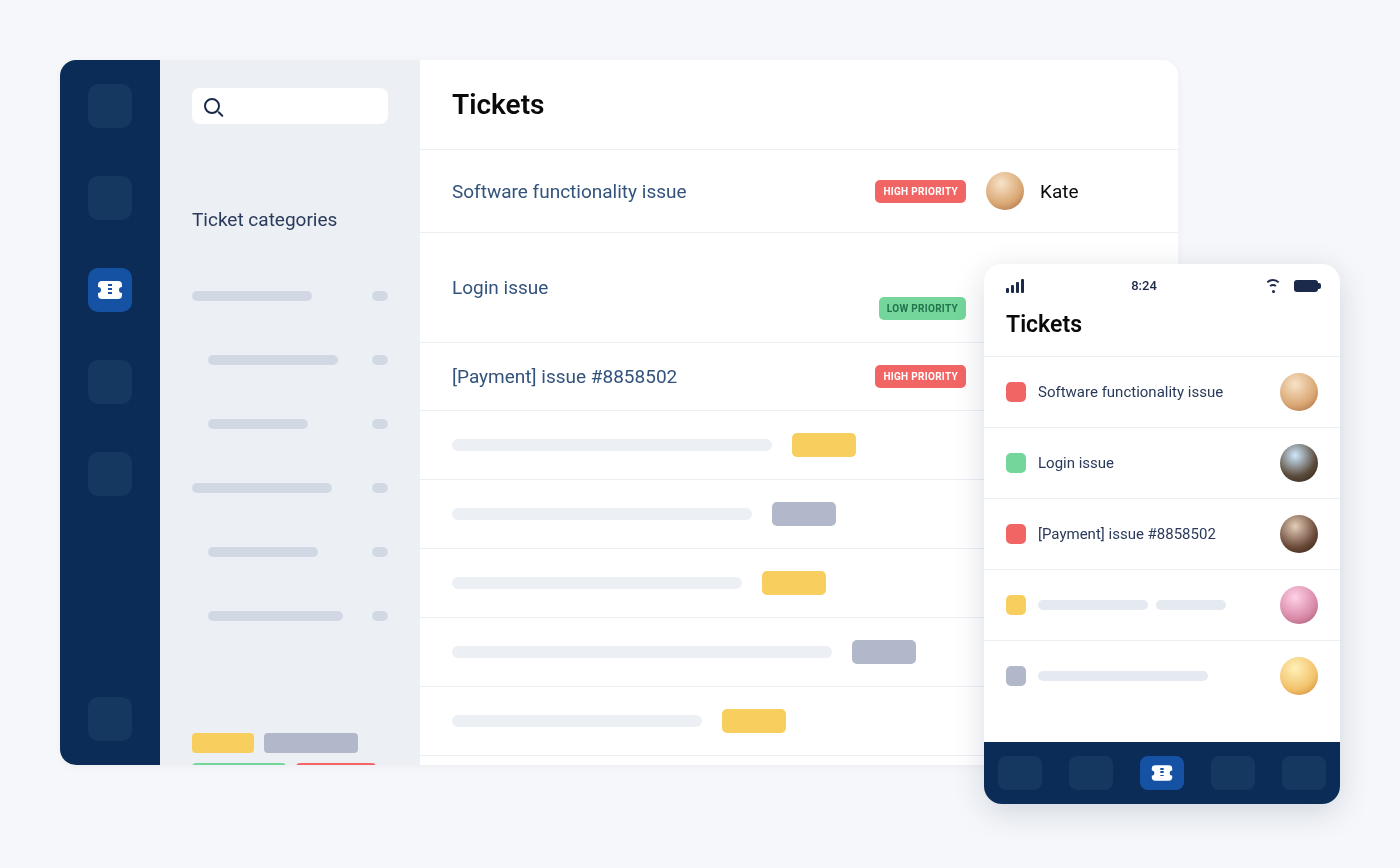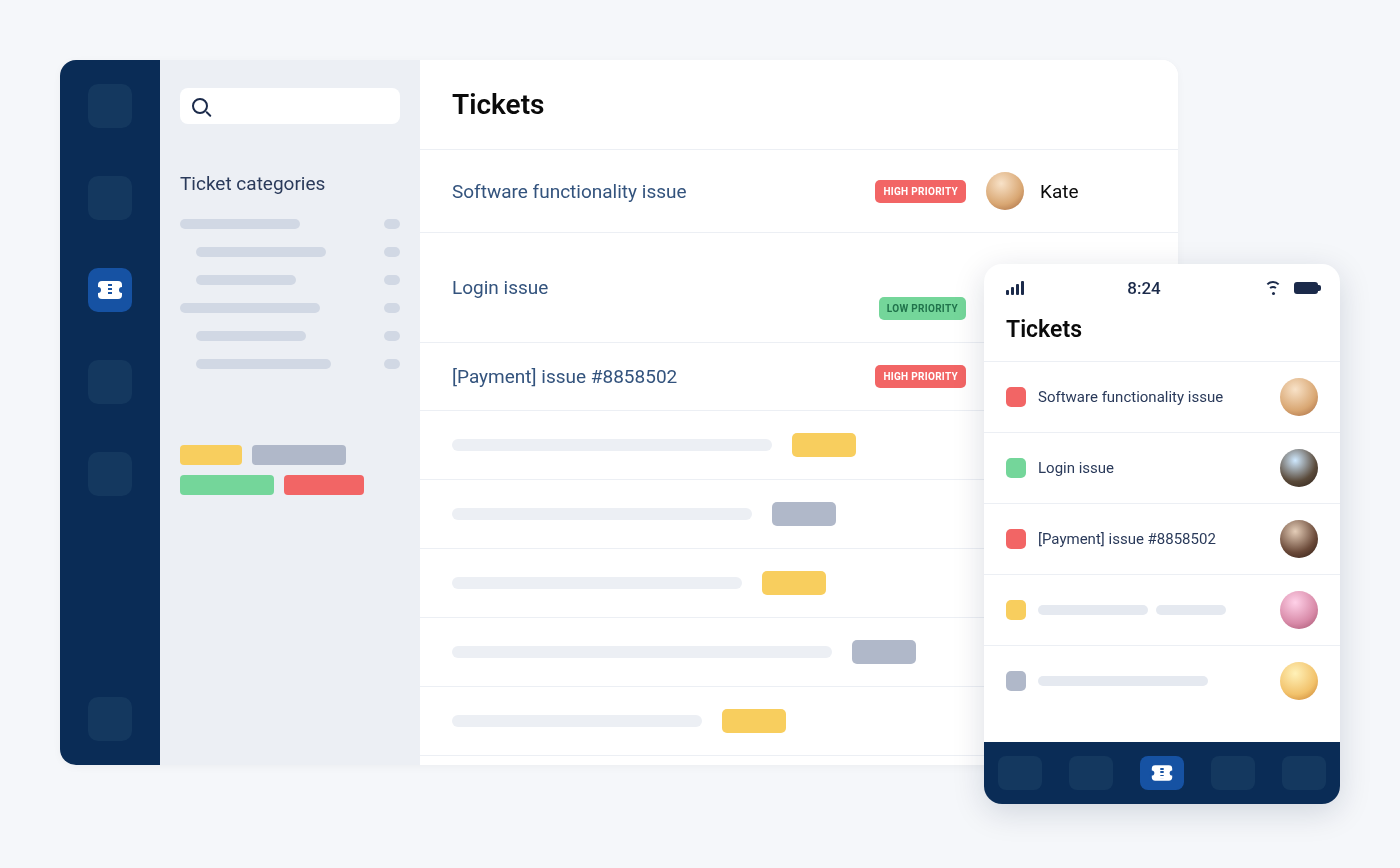--- a/index.html
+++ b/index.html
@@ -69,23 +69,24 @@
 .ticket-dots {
   position: absolute;
   left: 10px; top: 3px;
   width: 4px; height: 12px;
   background: repeating-linear-gradient(to bottom, #1652a3 0 2px, transparent 2px 4px);
 }
 
 .sidebar {
   width: 260px;
   background: #eceff4;
-  padding: 28px 20px;
+  padding: 28px 32px;
   display: flex;
   flex-direction: column;
+  gap: 36px;
 }
 .search-box {
   background: #fff;
   border-radius: 8px;
   padding: 10px 12px;
   display: flex;
   align-items: center;
   margin-bottom: 48px;
 }
 .search-icon {
@@ -208,21 +209,21 @@
   box-shadow: 0 8px 32px rgba(10,30,60,0.15);
   display: flex;
   flex-direction: column;
 }
 .status-bar {
   display: flex;
   align-items: center;
   justify-content: space-between;
   padding: 14px 22px 10px;
   color: #1b2a4a;
-  font-size: 17px;
+  font-size: 13px;
   font-weight: 500;
 }
 .signal-bars {
   display: flex;
   align-items: flex-end;
   gap: 2px;
 }
 .sbar { width: 3px; background: #1b2a4a; border-radius: 1px; }
 .status-right { display: flex; align-items: center; gap: 12px; }
 .wifi {

